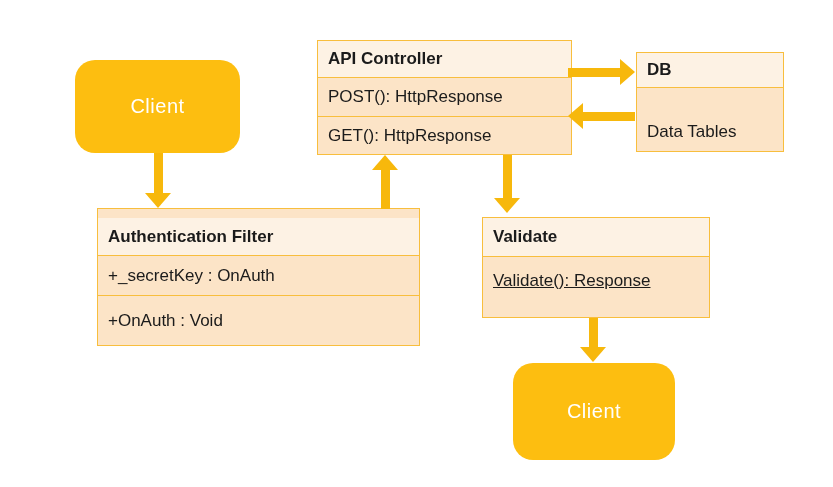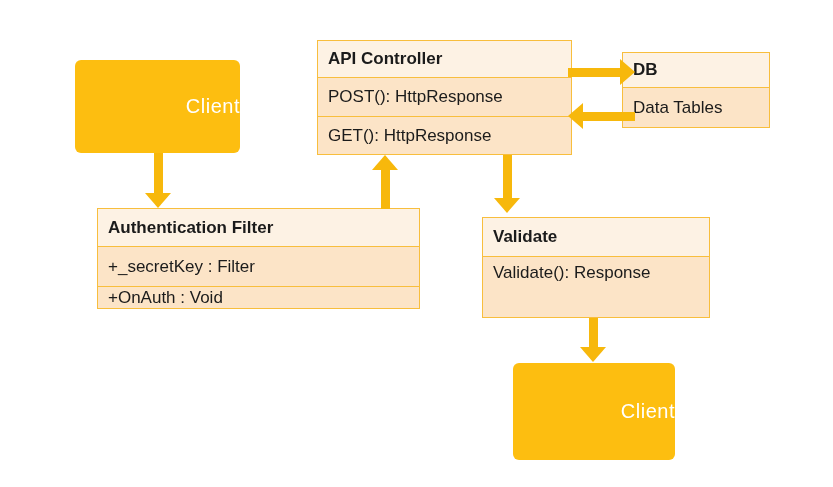--- a/index.html
+++ b/index.html
@@ -21,24 +21,24 @@
     position:relative;
     width:833px;
     height:487px;
     background:var(--canvas-bg);
     overflow:hidden;
   }
   
   .client-node{
     position:absolute;
     background:var(--accent);
-    border-radius:6px;
+    border-radius:20px;
     display:flex;
     align-items:center;
-    justify-content:flex-end;
+    justify-content:center;
     color:var(--client-text);
     font-size:20px;
     letter-spacing:0.5px;
   }
   
   .uml{
     position:absolute;
     border:1px solid var(--box-border);
     background:var(--row-fill);
     color:var(--text-color);
@@ -57,21 +57,22 @@
     font-size:17px;
     display:flex;
     align-items:center;
     padding:0 10px;
   }
   .uml-r + .uml-r{
     border-top:1px solid var(--box-border);
   }
   .uml-r.top-align{
     align-items:flex-start;
-    padding-top:6px;
+    padding-top:14px;
+    text-decoration:underline;
   }
   
   .arrow{
     position:absolute;
     display:flex;
   }
   .arrow .shaft{background:var(--arrow-color);}
   .a-down{flex-direction:column;align-items:center;width:26px;}
   .a-down .shaft{width:9px;flex:1;}
   .a-down .head{width:0;height:0;border-left:13px solid transparent;border-right:13px solid transparent;border-top:15px solid var(--arrow-color);}
@@ -93,29 +94,29 @@
   <div class="client-node" style="left:75px; top:60px; width:165px; height:93px;">
     <span>Client</span>
   </div>
 
   <div class="uml" style="left:317px; top:40px; width:255px;">
     <div class="uml-h" style="height:37px;">API Controller</div>
     <div class="uml-r" style="height:38px;">POST(): HttpResponse</div>
     <div class="uml-r" style="height:38px;">GET(): HttpResponse</div>
   </div>
 
-  <div class="uml" style="left:622px; top:52px; width:148px;">
+  <div class="uml" style="left:636px; top:52px; width:148px;">
     <div class="uml-h" style="height:35px;">DB</div>
-    <div class="uml-r" style="height:39px;">Data Tables</div>
+    <div class="uml-r" style="height:39px;margin-top:24px;">Data Tables</div>
   </div>
 
   <div class="uml" style="left:97px; top:208px; width:323px;">
-    <div class="uml-h" style="height:38px;">Authentication Filter</div>
-    <div class="uml-r" style="height:39px;">+_secretKey : Filter</div>
-    <div class="uml-r" style="height:22px;text-align:right;">+OnAuth : Void</div>
+    <div class="uml-h" style="height:38px;margin-top:9px;">Authentication Filter</div>
+    <div class="uml-r" style="height:39px;">+_secretKey : OnAuth</div>
+    <div class="uml-r" style="height:50px;text-align:right;">+OnAuth : Void</div>
   </div>
 
   <div class="uml" style="left:482px; top:217px; width:228px;">
     <div class="uml-h" style="height:39px;">Validate</div>
     <div class="uml-r top-align" style="height:60px;">Validate(): Response</div>
   </div>
 
   <div class="client-node" style="left:513px; top:363px; width:162px; height:97px;">
     <span>Client</span>
   </div>

